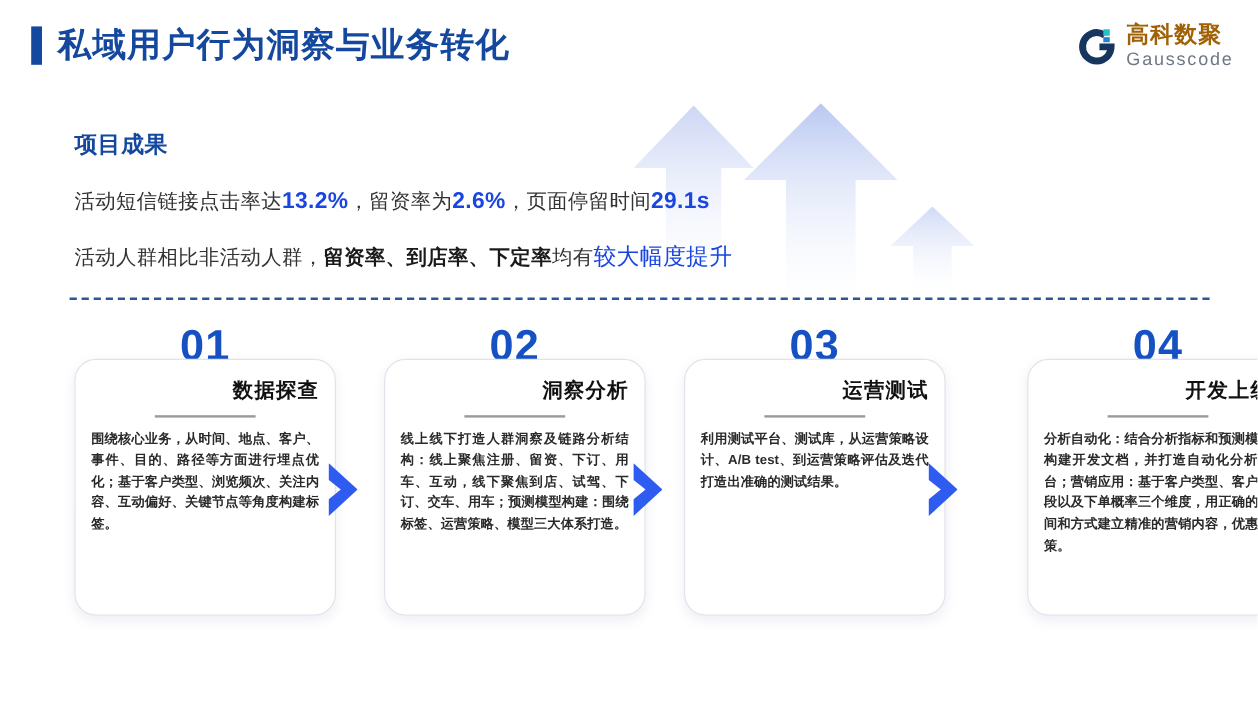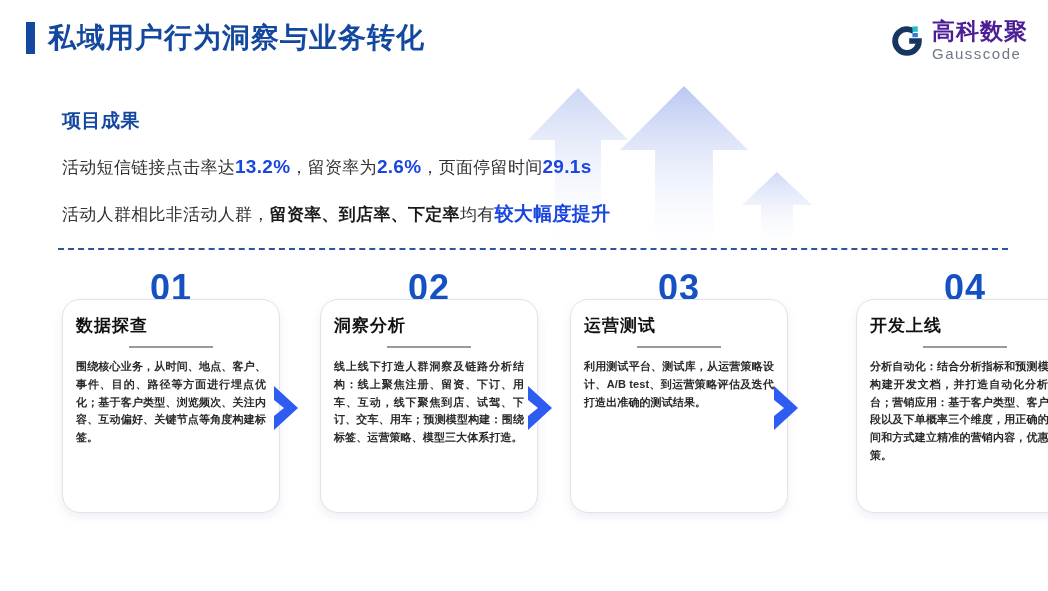--- a/index.html
+++ b/index.html
@@ -53,23 +53,23 @@
     position: relative;
     width: 34px; height: 34px;
     flex: none;
   }
   .logo-text-wrap {
     display: flex;
     flex-direction: column;
     line-height: 1;
   }
   .logo-cn {
-    font-size: 23px;
-    font-weight: bold;
-    color: #4c1d95;
+    font-size: 19px;
+    font-weight: bold;
+    color: #a16207;
     letter-spacing: 1px;
   }
   .logo-en {
     font-size: 15px;
     color: #6f7785;
     letter-spacing: 1.5px;
     margin-top: 3px;
   }
 
   
@@ -102,21 +102,21 @@
     color: #1a46e0;
     font-weight: bold;
     font-size: 19px;
   }
   .bold-dark {
     font-weight: bold;
     color: #1a1a1a;
   }
   .hl-big {
     color: #1a46e0;
-    font-weight: bold;
+    font-weight: normal;
     font-size: 19px;
   }
 
   
   .divider {
     position: absolute;
     left: 58px; top: 248px;
     width: 950px;
     border-top: 2px dashed #2c5699;
     z-index: 2;
@@ -152,21 +152,21 @@
     width: 218px;
     height: 214px;
     background: #ffffff;
     border: 1px solid #e2e2ea;
     border-radius: 18px;
     box-sizing: border-box;
     box-shadow: 0 4px 10px rgba(90, 90, 170, 0.10);
     padding: 10px 13px 10px 13px;
   }
   .step-title {
-    text-align: left;
+    text-align: right;
     font-size: 17px;
     font-weight: bold;
     color: #111111;
     letter-spacing: 1px;
     margin-top: 4px;
   }
   .step-rule {
     width: 84px;
     height: 2px;
     background: #9a9a9a;

